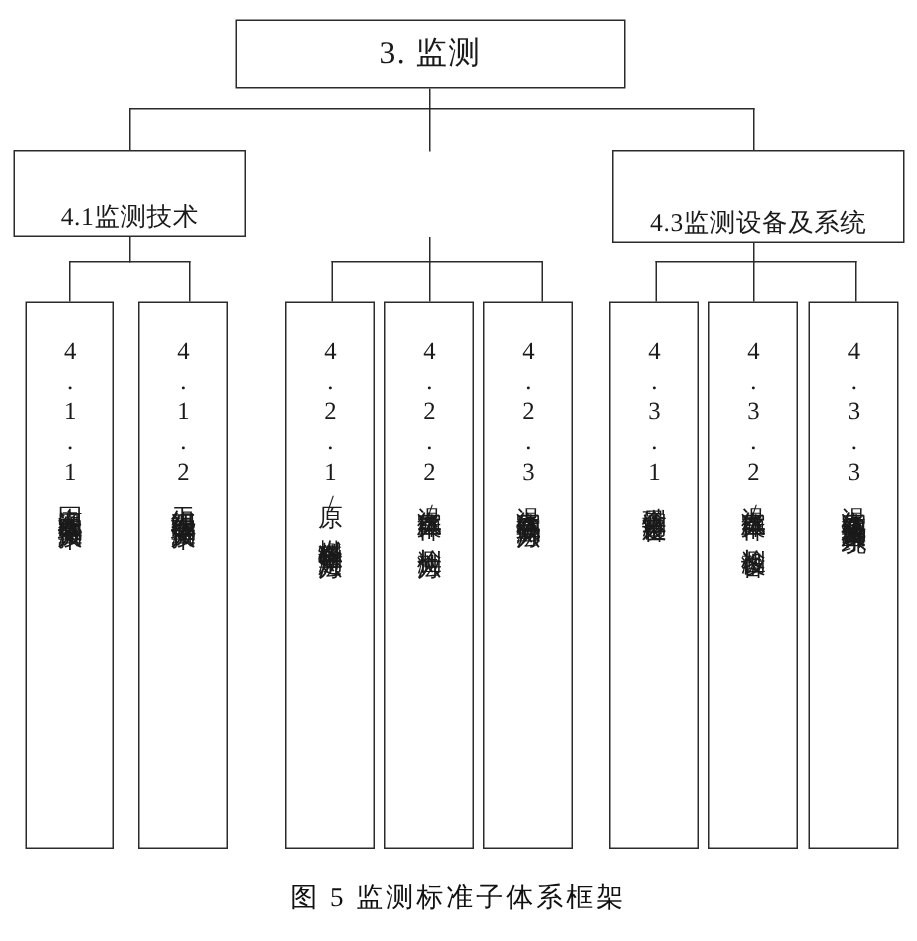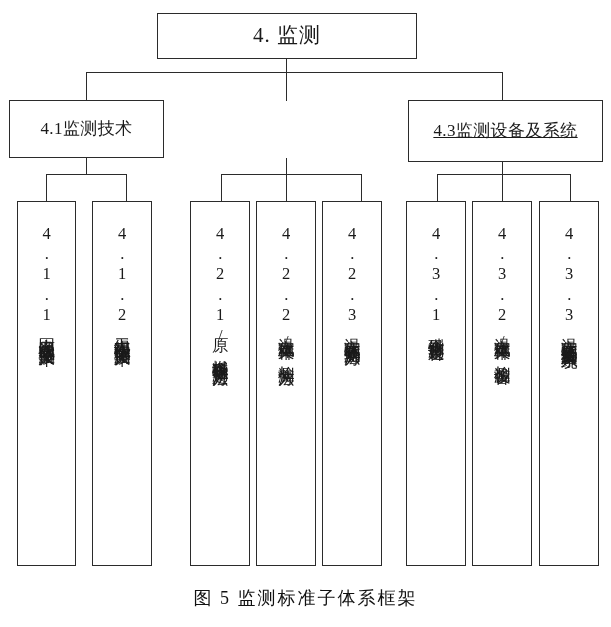--- a/index.html
+++ b/index.html
@@ -41,20 +41,21 @@
     font-size: 21px;
     letter-spacing: 1px;
     line-height: 1.2;
   }
 
   .node-l2 {
     font-size: 17px;
     line-height: 1.25;
     letter-spacing: 0.4px;
     padding: 2px 0;
+    align-items: flex-end;
   }
 
   
   .node-leaf {
     align-items: flex-start;
     justify-content: center;
     padding-top: 22px;
   }
   .node-leaf .vtext {
     writing-mode: vertical-rl;
@@ -86,37 +87,37 @@
     color: #111111;
     font-family: "Liberation Serif", "DejaVu Serif", serif;
   }
 </style>
 </head>
 <body>
 
 <div id="diagram-canvas">
 
   <div class="node node-root" style="left:157px; top:13px; width:260px; height:46px;">
-    <span>4. 监测</span>
+    <span>3. 监测</span>
   </div>
 
   <div class="line-v" style="left:286px; top:59px; height:14px;"></div>
 
   <div class="line-h" style="left:86px; top:72px; width:417px;"></div>
 
   <div class="line-v" style="left:86px; top:72px; height:29px;"></div>
   <div class="line-v" style="left:286px; top:72px; height:29px;"></div>
   <div class="line-v" style="left:502px; top:72px; height:29px;"></div>
 
   <div class="node node-l2" style="left:9px; top:100px; width:155px; height:58px;">
     <span>4.1监测技术</span>
   </div>
 
 
-  <div class="node node-l2" style="left:408px; top:100px; width:195px; height:62px;text-decoration:underline;">
+  <div class="node node-l2" style="left:408px; top:100px; width:195px; height:62px;">
     <span>4.3监测设备及系统</span>
   </div>
 
   <div class="line-v" style="left:86px; top:158px; height:17px;"></div>
   <div class="line-h" style="left:46px; top:174px; width:81px;"></div>
   <div class="line-v" style="left:46px; top:174px; height:28px;"></div>
   <div class="line-v" style="left:126px; top:174px; height:28px;"></div>
 
   <div class="line-v" style="left:286px; top:158px; height:17px;"></div>
   <div class="line-h" style="left:221px; top:174px; width:141px;"></div>

